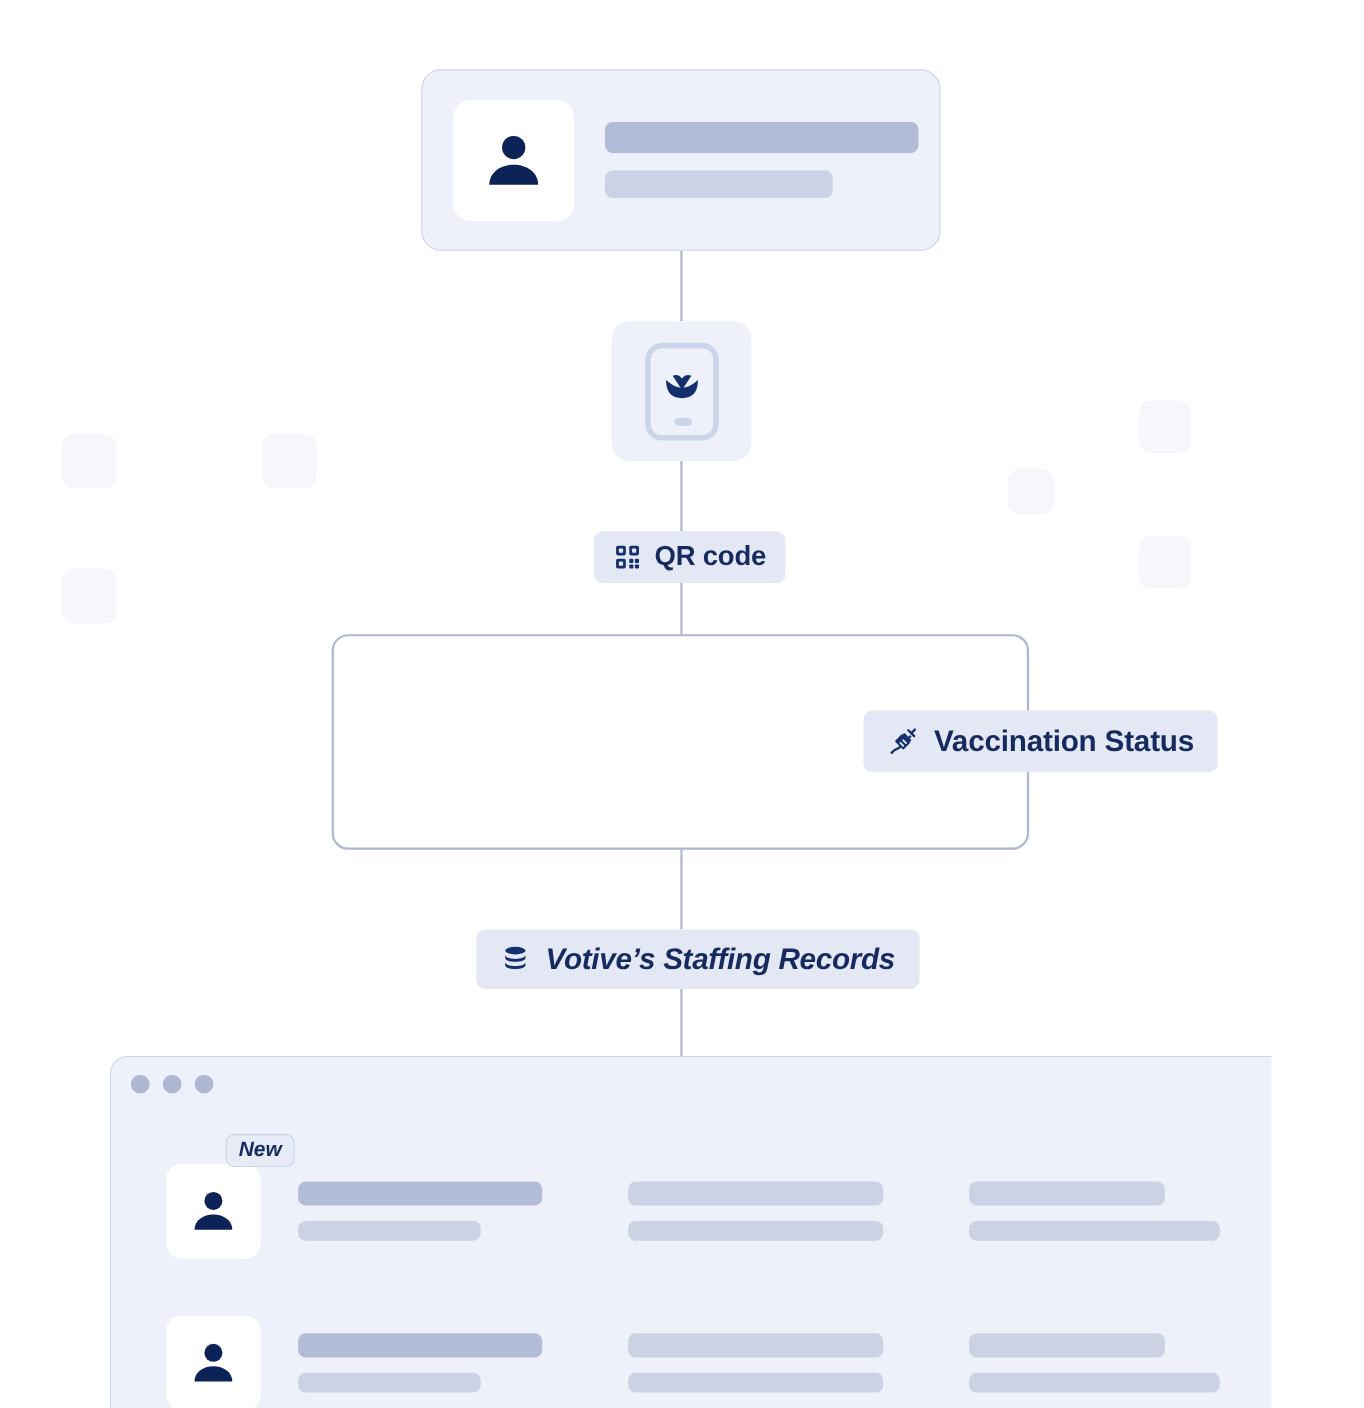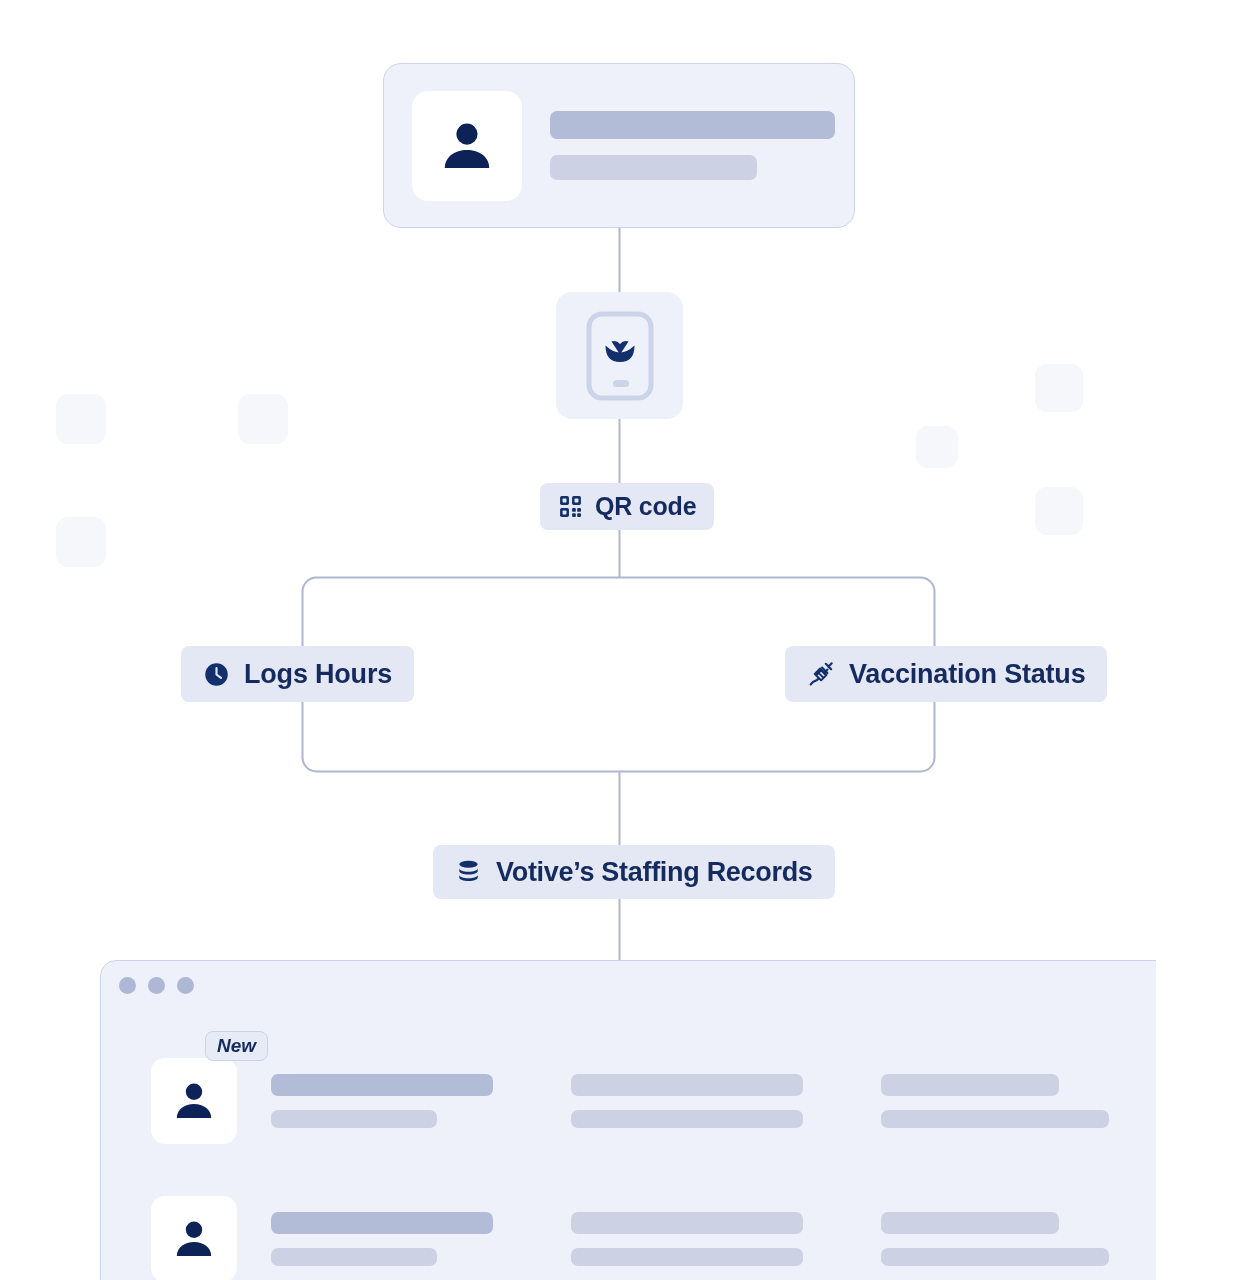--- a/index.html
+++ b/index.html
@@ -136,20 +136,21 @@
     padding: 16px 22px;
     gap: 14px;
   }
   #pill-records {
     left: 433px; top: 845px;
     height: 54px;
     font-size: 27px;
     letter-spacing: -0.3px;
     padding: 0 22px;
     gap: 14px;
+    font-style: italic;
   }
 
   
   .browser {
     position: absolute;
     left: 100px;
     top: 960px;
     width: 1200px;
     height: 340px;
     box-sizing: border-box;
@@ -288,29 +289,20 @@
         <rect x="4.4" y="15.9" width="3.7" height="3.7" rx="0.7" fill="#e4e8f4"></rect>
         <rect x="13.5" y="13.5" width="3.6" height="3.6" rx="0.9"></rect>
         <rect x="18.4" y="13.5" width="3.6" height="3.6" rx="0.9"></rect>
         <rect x="13.5" y="18.4" width="3.6" height="3.6" rx="0.9"></rect>
         <rect x="18.4" y="18.4" width="3.6" height="3.6" rx="0.9"></rect>
       </svg>
     </span>
     <span>QR code</span>
   </div>
 
-  <div class="pill" id="pill-logs">
-    <span class="glyph">
-      <svg width="27" height="27" viewBox="0 0 24 24">
-        <circle cx="12" cy="12" r="10" fill="#13306d"></circle>
-        <path d="M12 6.2 V 12 L16 15" stroke="#e4e8f4" stroke-width="1.9" stroke-linecap="round" fill="none"></path>
-      </svg>
-    </span>
-    <span>Logs Hours</span>
-  </div>
 
   <div class="pill" id="pill-vax">
     <span class="glyph">
       <svg width="28" height="28" viewBox="0 0 24 24" stroke="#13306d" fill="none" stroke-width="1.8" stroke-linecap="round" stroke-linejoin="round">
         <path d="M21.2 2.8 L18.4 5.6"></path>
         <path d="M16.1 3.3 L20.7 7.9"></path>
         <path d="M12.9 6.5 L17.5 11.1"></path>
         <path d="M10.3 9.1 L14.9 13.7" stroke-width="0"></path>
         <path d="M17.6 8.2 L8.6 17.2 L5.1 18.9 L3.1 20.9"></path>
         <path d="M11.3 7.3 L16.7 12.7 L12.1 17.3 L6.7 11.9 Z" fill="#13306d" stroke="#13306d"></path>

